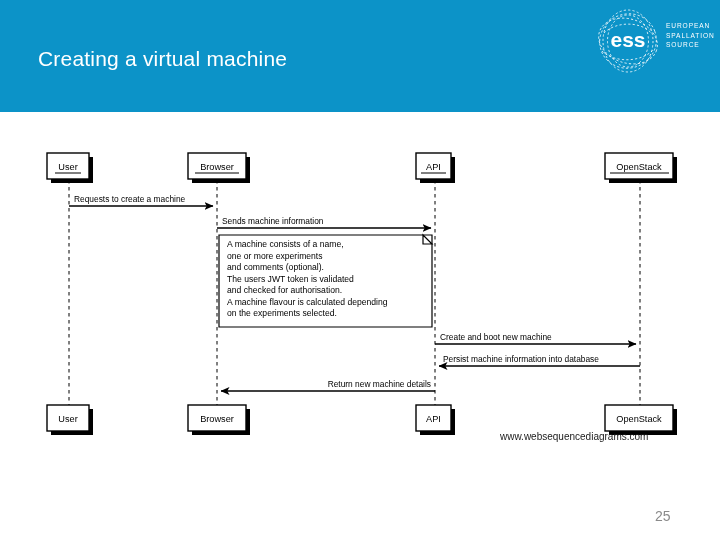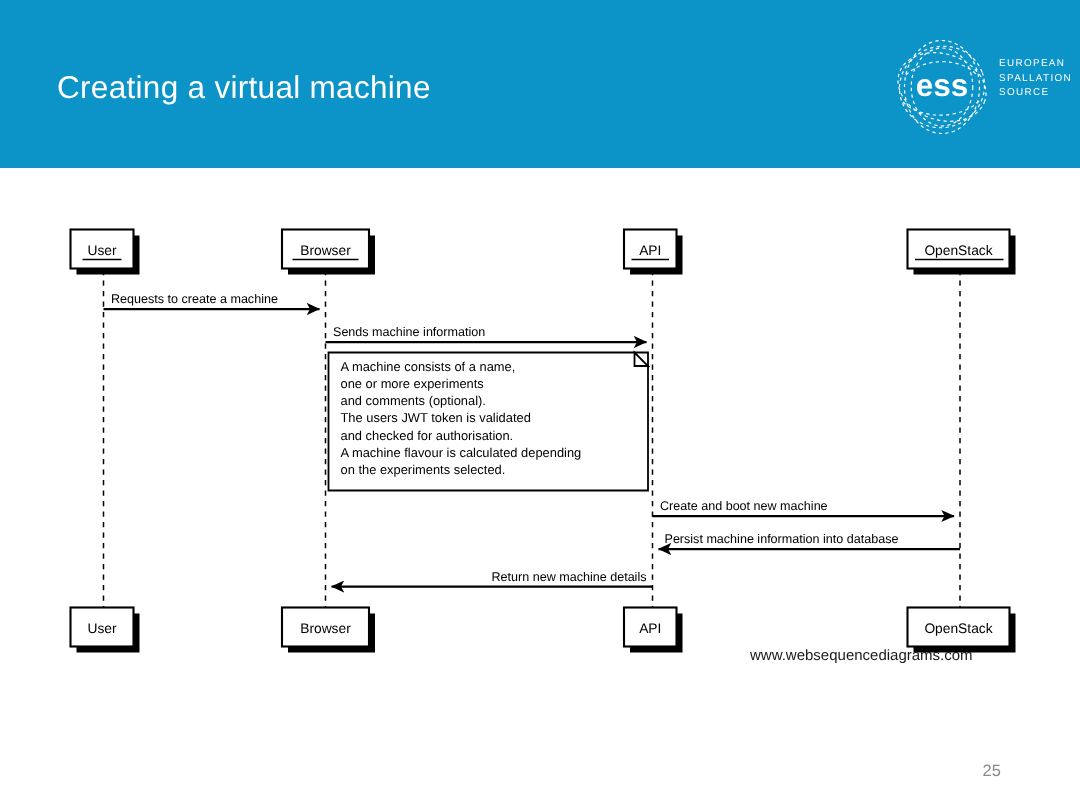--- a/index.html
+++ b/index.html
@@ -32,21 +32,21 @@
     color: #ffffff;
     letter-spacing: 0.2px;
     white-space: nowrap;
     font-weight: 400;
   }
 
   
   #ess-logo {
     position: absolute;
     left: 592px;
-    top: 22px;
+    top: 5px;
     width: 120px;
     height: 72px;
   }
   #ess-mark {
     position: absolute;
     left: 0; top: 0;
     width: 72px; height: 72px;
   }
   #ess-wordmark {
     position: absolute;
@@ -88,21 +88,21 @@
     font-family: "Liberation Sans", sans-serif;
     font-size: 10px;
     fill: #1a1a1a;
   }
 
   
   #page-number {
     position: absolute;
     left: 655px;
     top: 508px;
-    font-size: 11px;
+    font-size: 14px;
     color: #8a8a8a;
   }
 </style>
 </head>
 <body>
 
 <div id="header-band"></div>
 
 <div id="slide-title">Creating a virtual machine</div>
 

